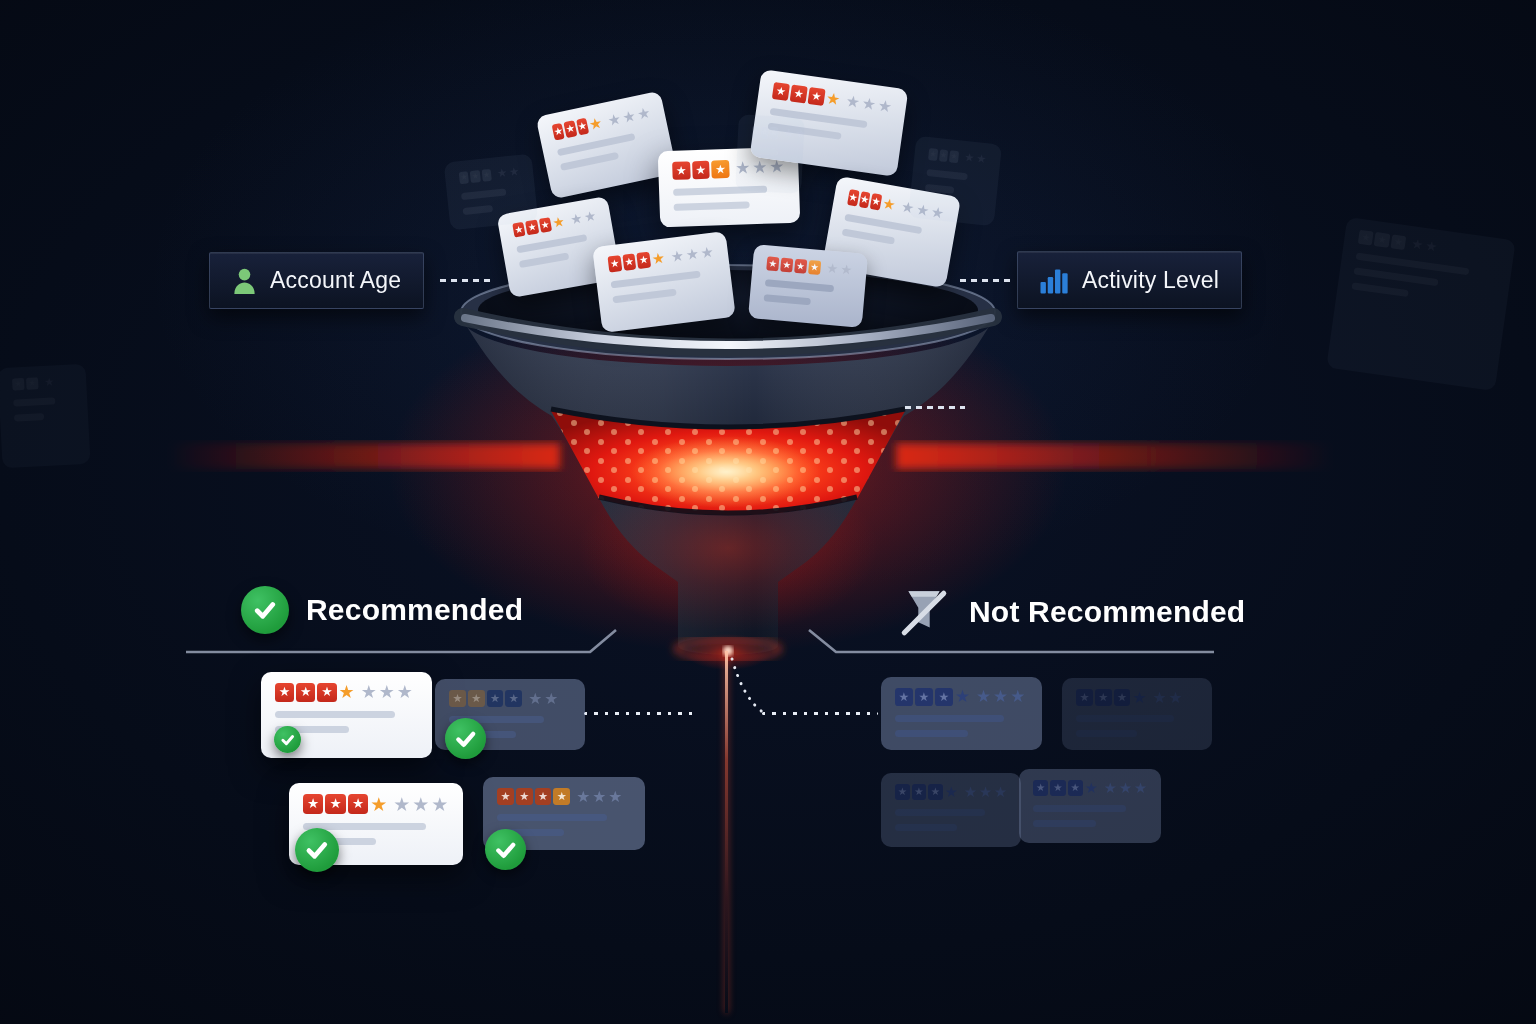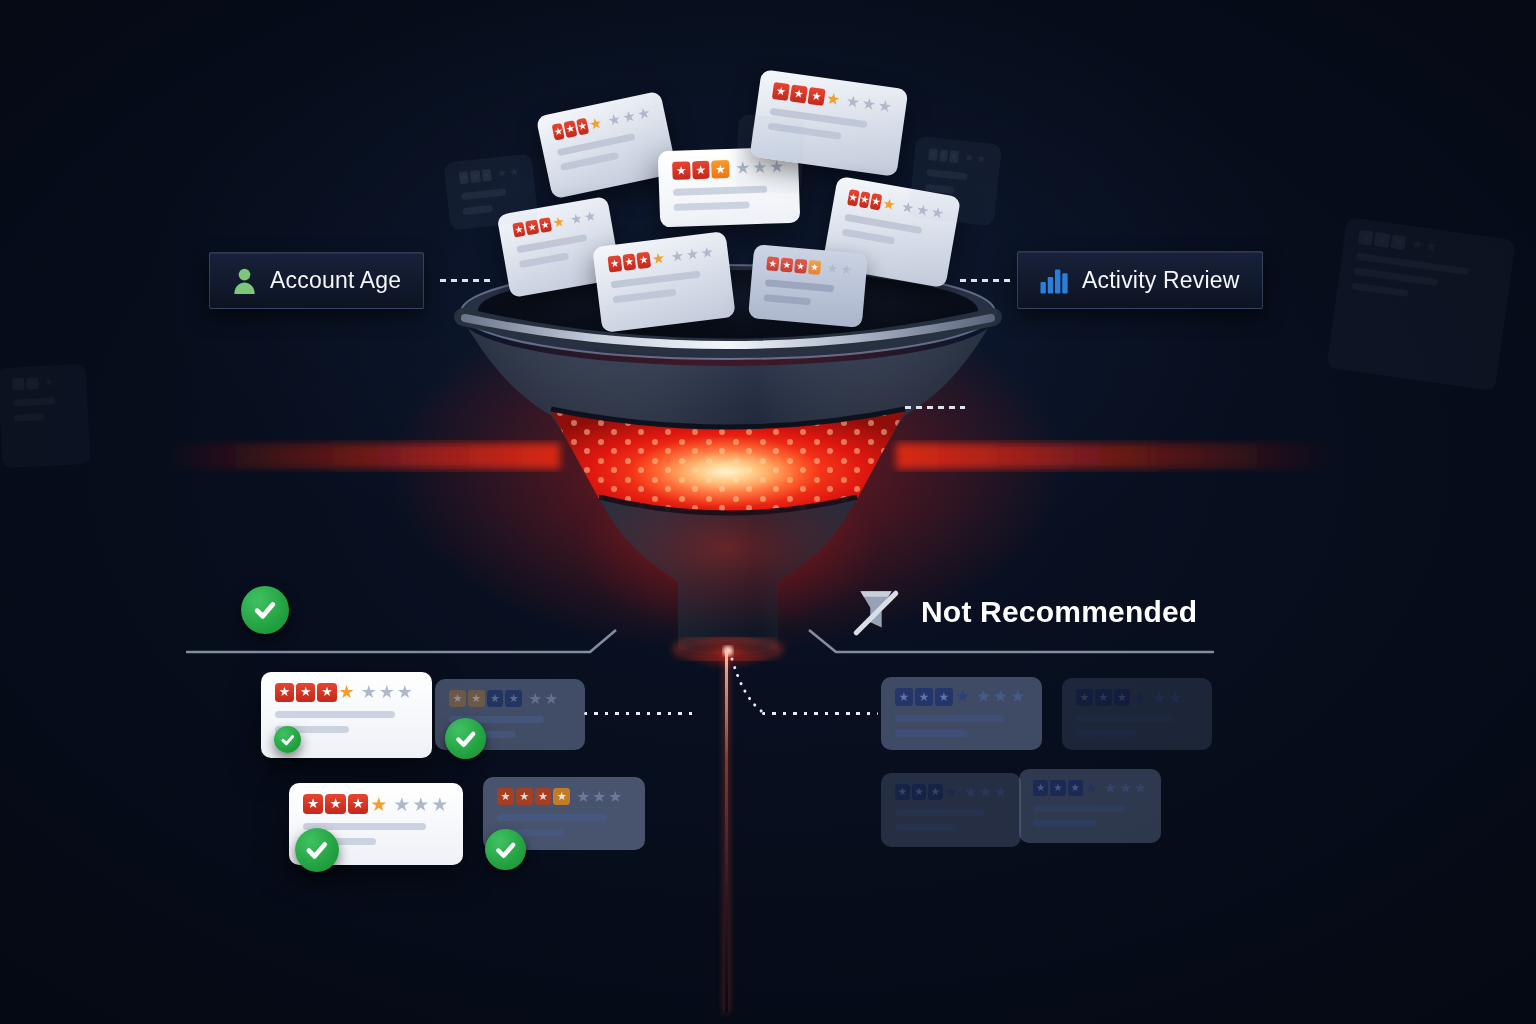--- a/index.html
+++ b/index.html
@@ -339,37 +339,38 @@
 
   <div class="pill" style="left:1017px;top:251px;height:56px;">
     <span class="p-icon">
       <svg width="29" height="27" viewBox="0 0 30 27">
         <rect x="0.5" y="15" width="5.6" height="12" rx="1.2" fill="#2b7fd9"></rect>
         <rect x="8" y="10" width="5.6" height="17" rx="1.2" fill="#2b7fd9"></rect>
         <rect x="15.5" y="2" width="5.6" height="25" rx="1.2" fill="#2b7fd9"></rect>
         <rect x="23" y="6" width="5.6" height="21" rx="1.2" fill="#2b7fd9"></rect>
       </svg>
     </span>
-    <span class="p-text">Activity Review</span>
+    <span class="p-text">Activity Level</span>
   </div>
 
 
   <div class="dash" style="left:440px;top:279px;width:55px;"></div>
   <div class="dash" style="left:960px;top:279px;width:55px;"></div>
   <div class="dash" style="left:905px;top:406px;width:60px;"></div>
 
   <div class="verdict" style="left:241px;top:586px;">
     <span class="badge-circle">
       <svg viewBox="0 0 24 24">
           <path d="M5.8 12.6 L10.2 17 L18.2 7.6"></path>
         </svg>
     </span>
+    <span class="v-title">Recommended</span>
   </div>
 
-  <div class="verdict" style="left:848px;top:584px;">
+  <div class="verdict" style="left:896px;top:584px;">
     <span style="display:flex;">
       <svg width="56" height="56" viewBox="0 0 54 54">
         <path d="M12 7 h30 l-9.5 16 v19 l-11 -5 v-14 Z" fill="#98a2b4"></path>
         <path d="M12 7 h30 l-3.2 5.4 h-23.6 Z" fill="#c9d0db"></path>
         <line x1="8" y1="47" x2="46" y2="9" stroke="#d8dde6" stroke-width="5" stroke-linecap="round"></line>
       </svg>
     </span>
     <span class="v-title">Not Recommended</span>
   </div>
 

